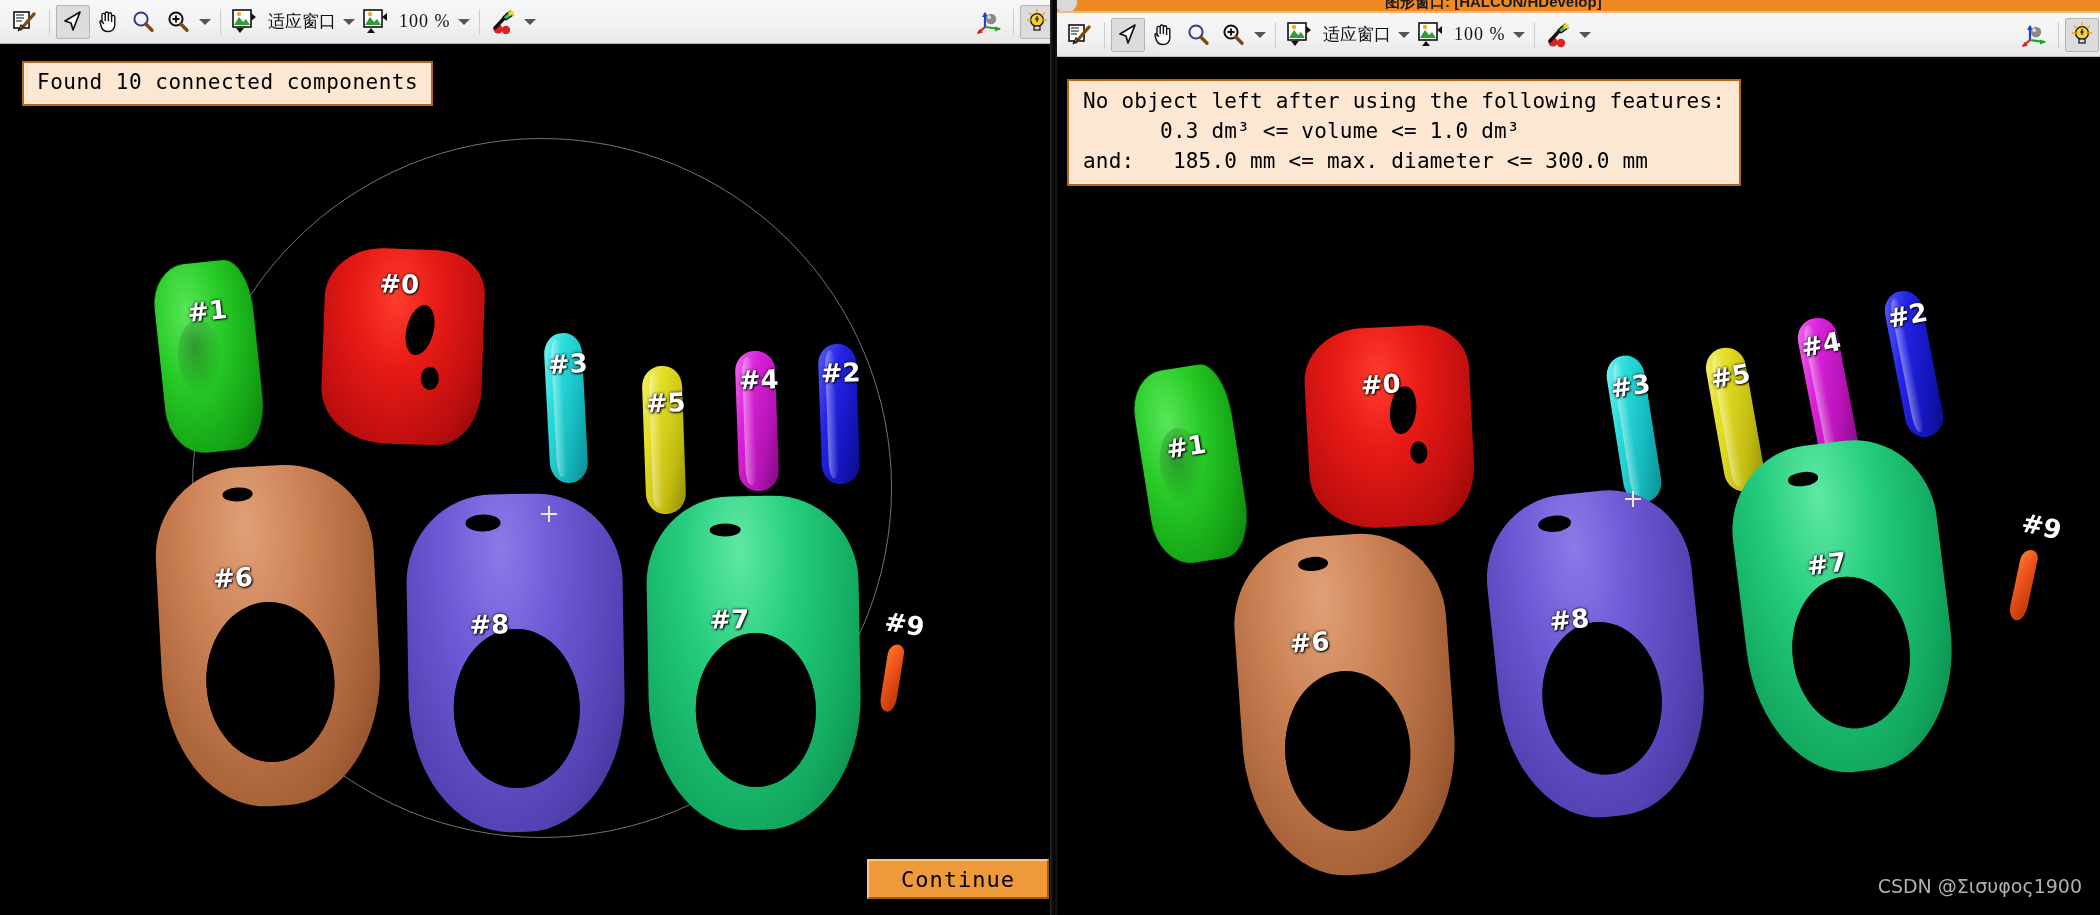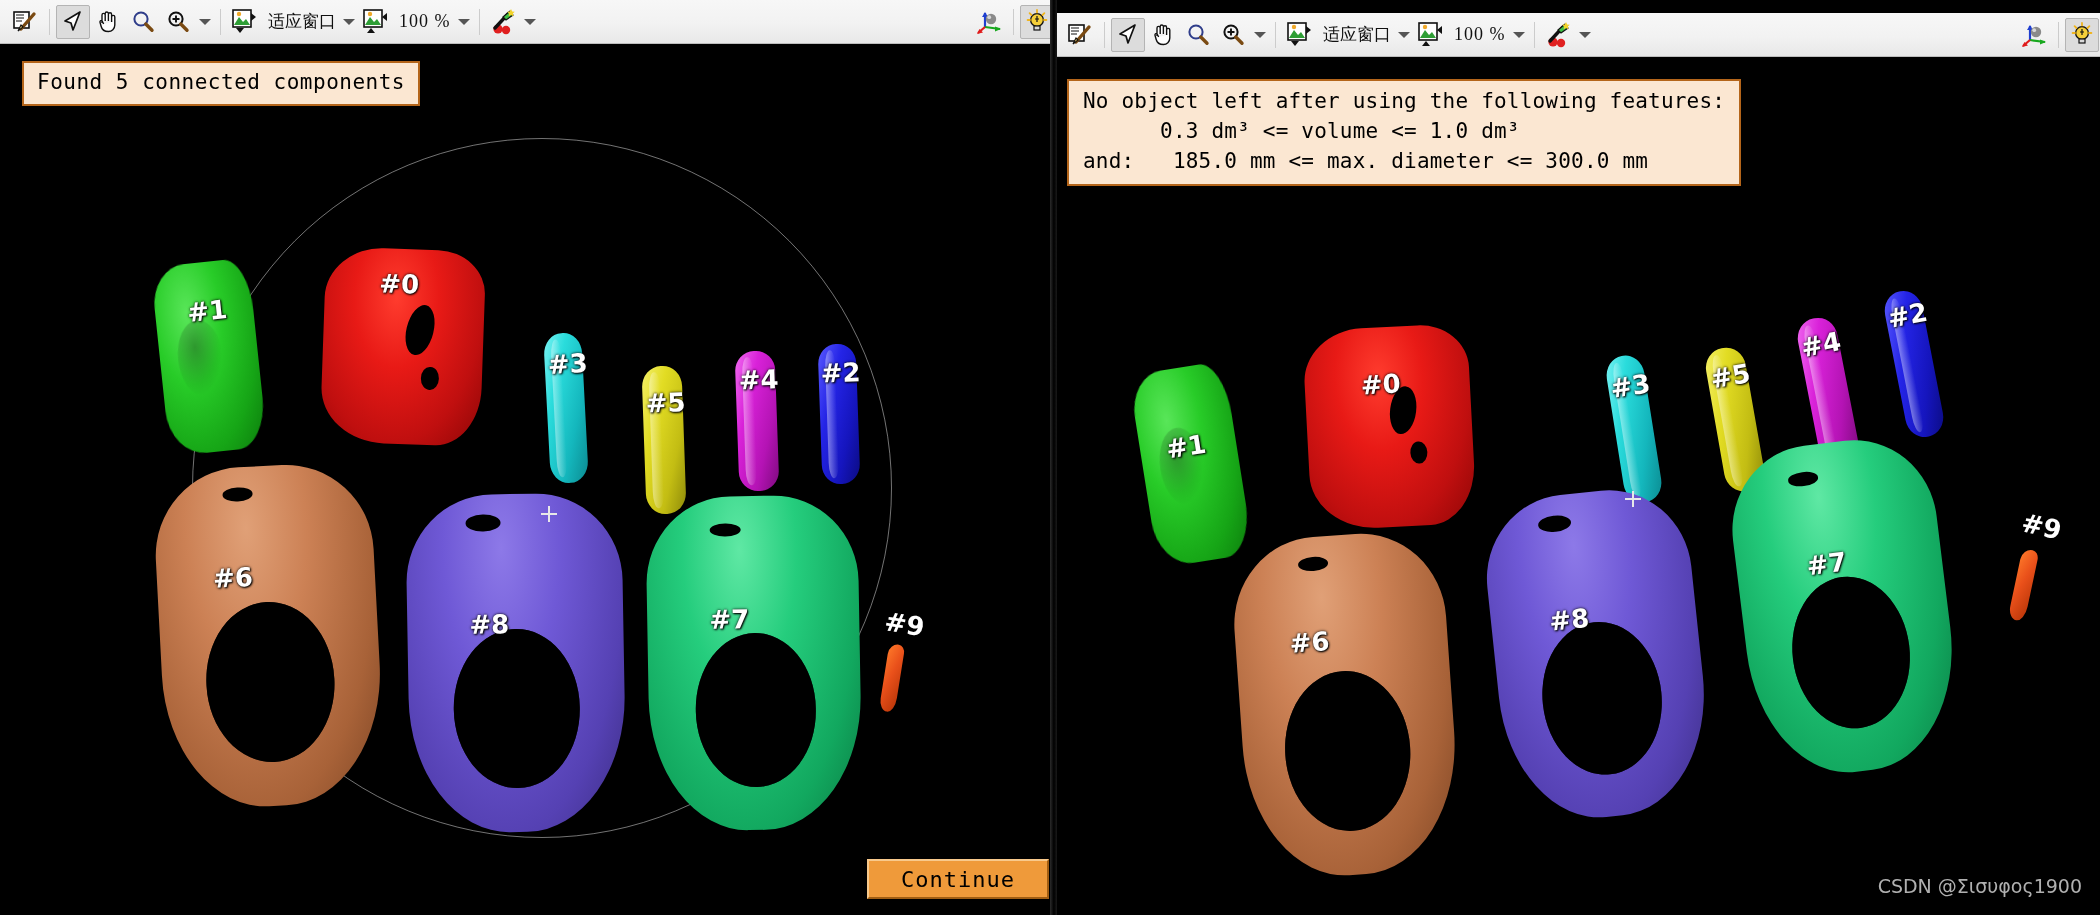--- a/index.html
+++ b/index.html
@@ -318,31 +318,36 @@
         <div class="lbl" style="left:62px; top:108px;">#7</div>
       </div>
 
       <div class="obj" style="left:884px; top:600px; width:16px; height:68px; transform:rotate(9deg);">
         <div class="sliver" style="left:0; top:0; width:100%; height:100%;
                     border-radius:60% 40% 50% 50% / 16% 12% 22% 18%;
                     background:linear-gradient(110deg,#ff7a2a 0%,#e9501a 45%,#b83508 100%);"></div>
         <div class="lbl" style="left:-8px; top:-36px;">#9</div>
       </div>
 
-      <div class="msgbox" id="msg-left">Found 5 connected components</div>
+      <div class="msgbox" id="msg-left">Found 10 connected components</div>
 
 
       <div class="continue-btn">Continue</div>
     </div>
   </div>
 
   <div class="divider"></div>
 
   <div class="panel" id="panel-right">
 
+    <div class="titlebar">
+      <div class="tb-dot"></div>
+      <div class="ttl">图形窗口: [HALCON/HDevelop]</div>
+      <div class="tb-underline"></div>
+    </div>
 
     <div class="toolbar" id="toolbar-right">
 
       <div class="tb-btn">
         <svg width="26" height="26" viewBox="0 0 26 26">
           <rect x="2" y="3" width="15" height="16" fill="#fff" stroke="#111" stroke-width="1.6"></rect>
           <path d="M4 6h8M4 9h8M4 12h6" stroke="#111" stroke-width="1.2"></path>
           <path d="M9 20 L22 5" stroke="#7a4a12" stroke-width="3.4" stroke-linecap="round"></path>
           <path d="M6 22 L11 18 L9 16 Z" fill="#f2cf6b" stroke="#111" stroke-width="1.1"></path>
         </svg>

